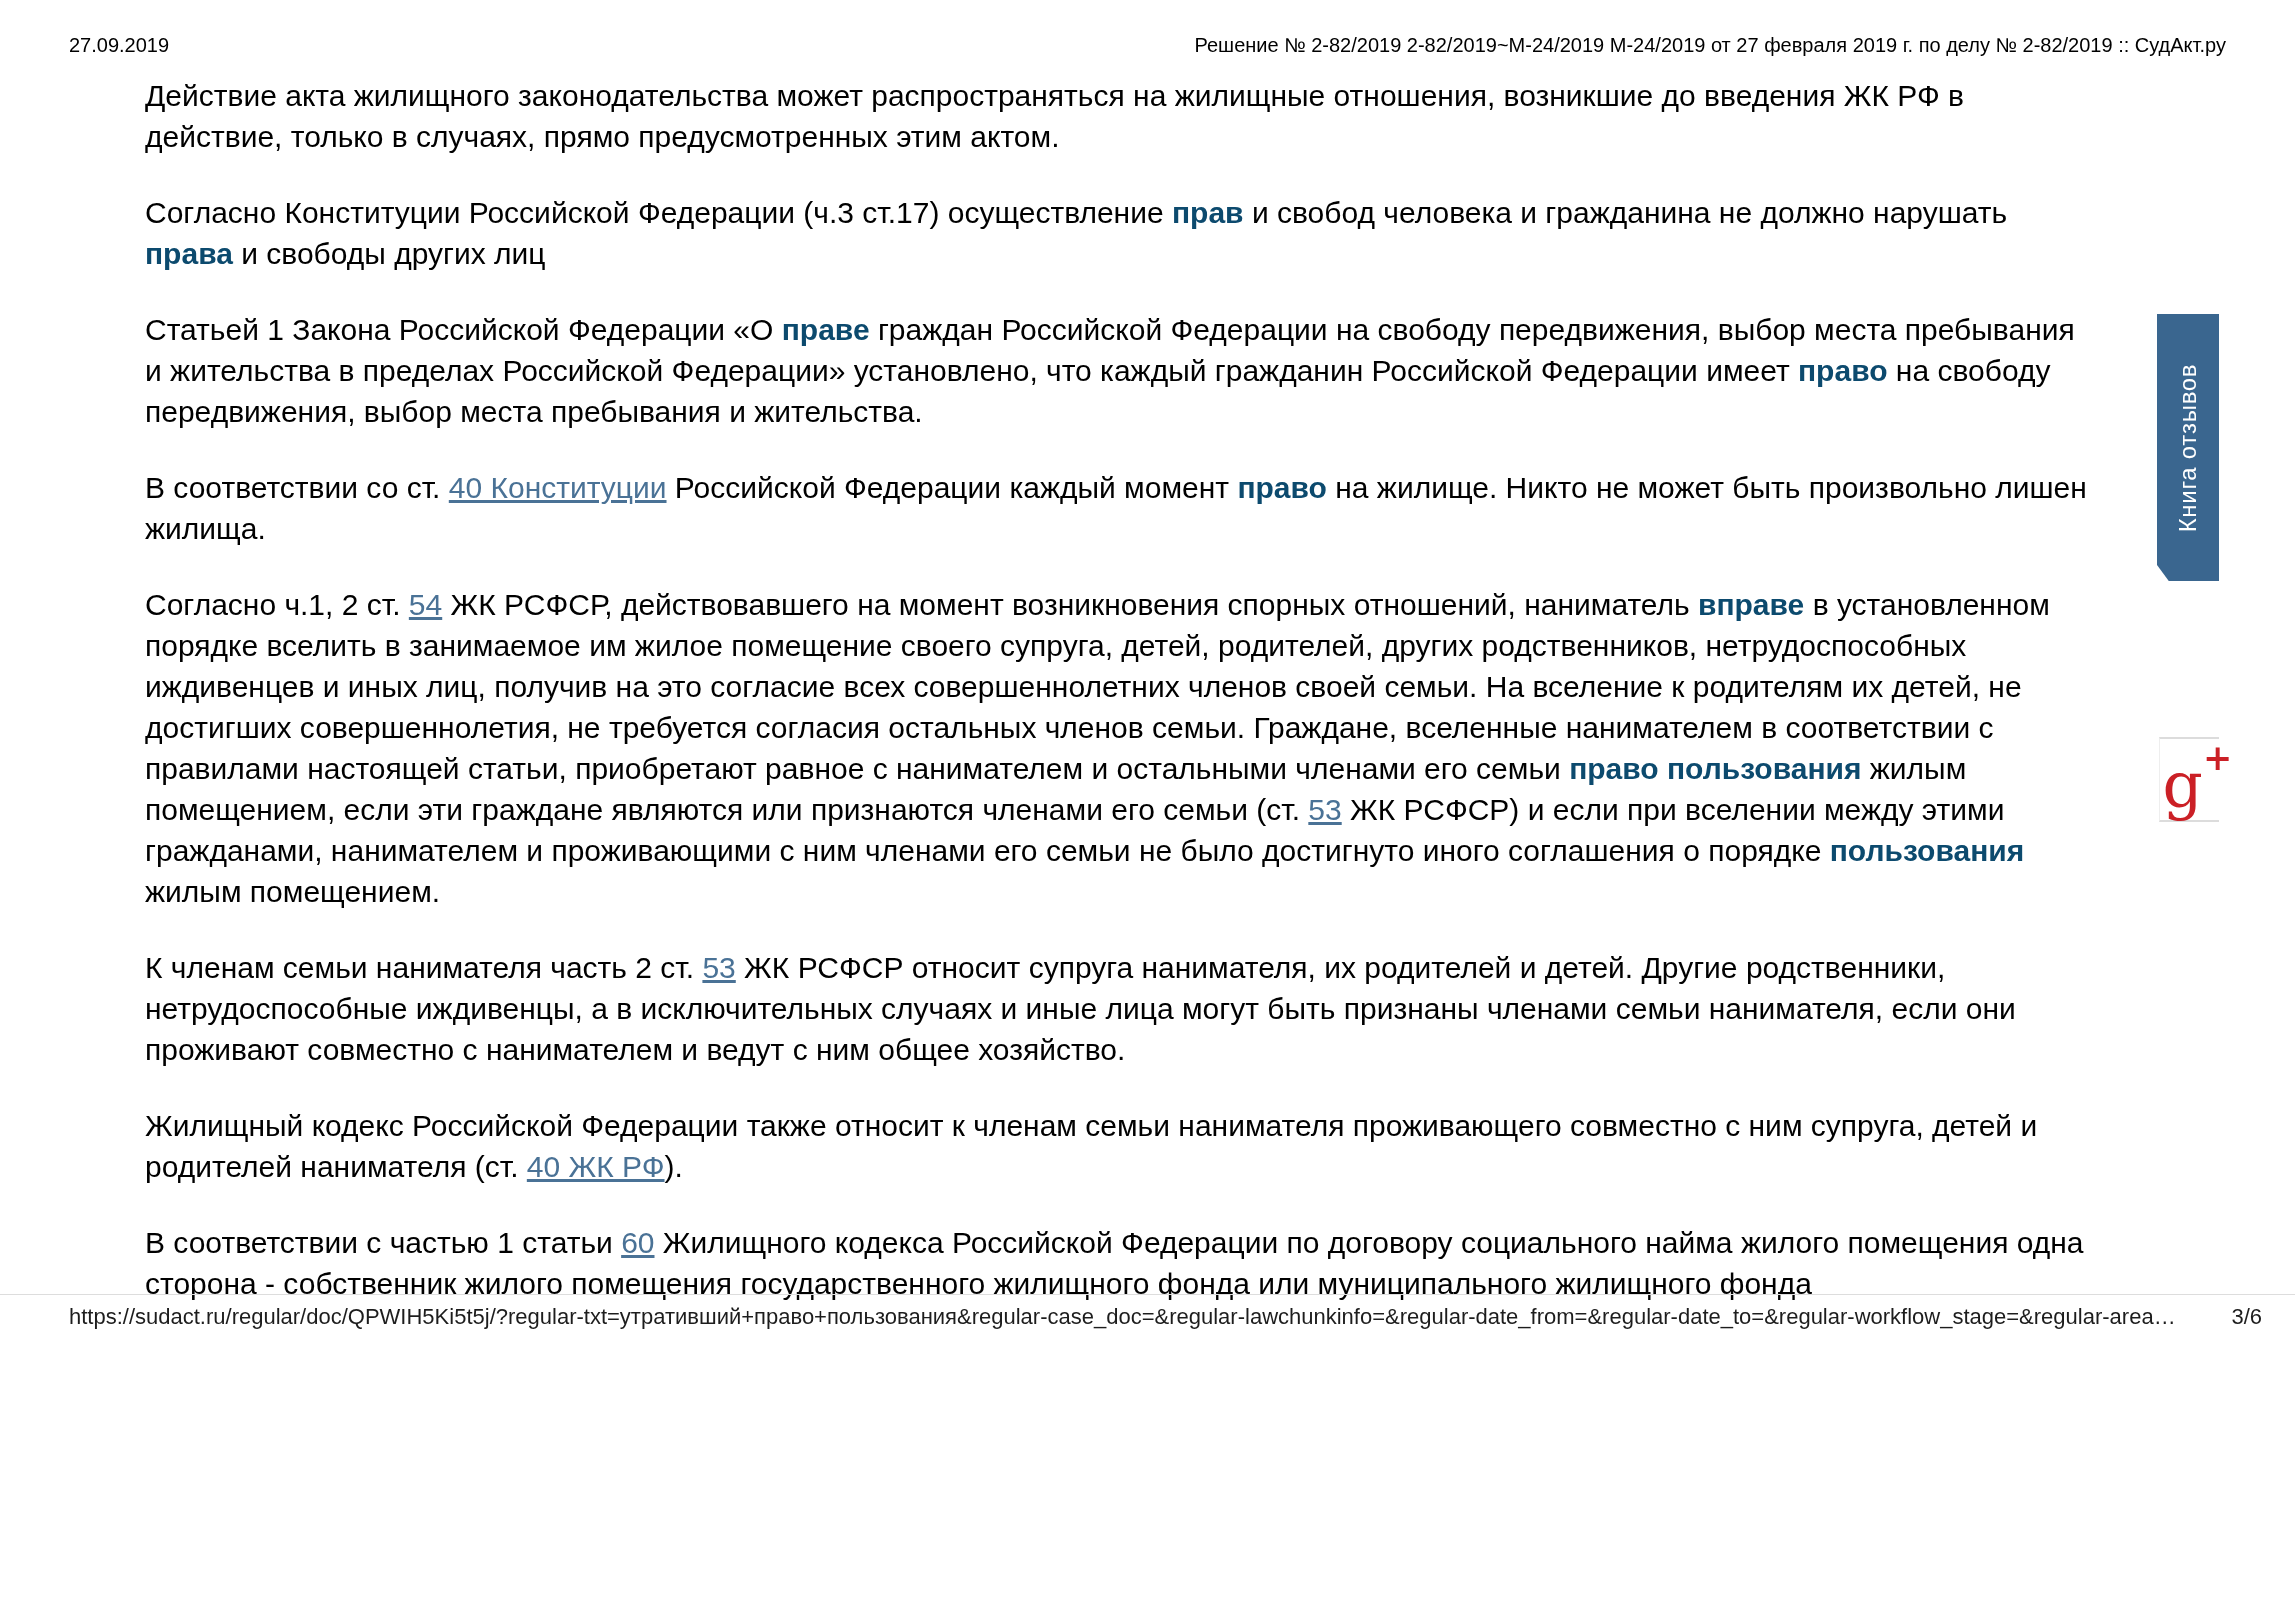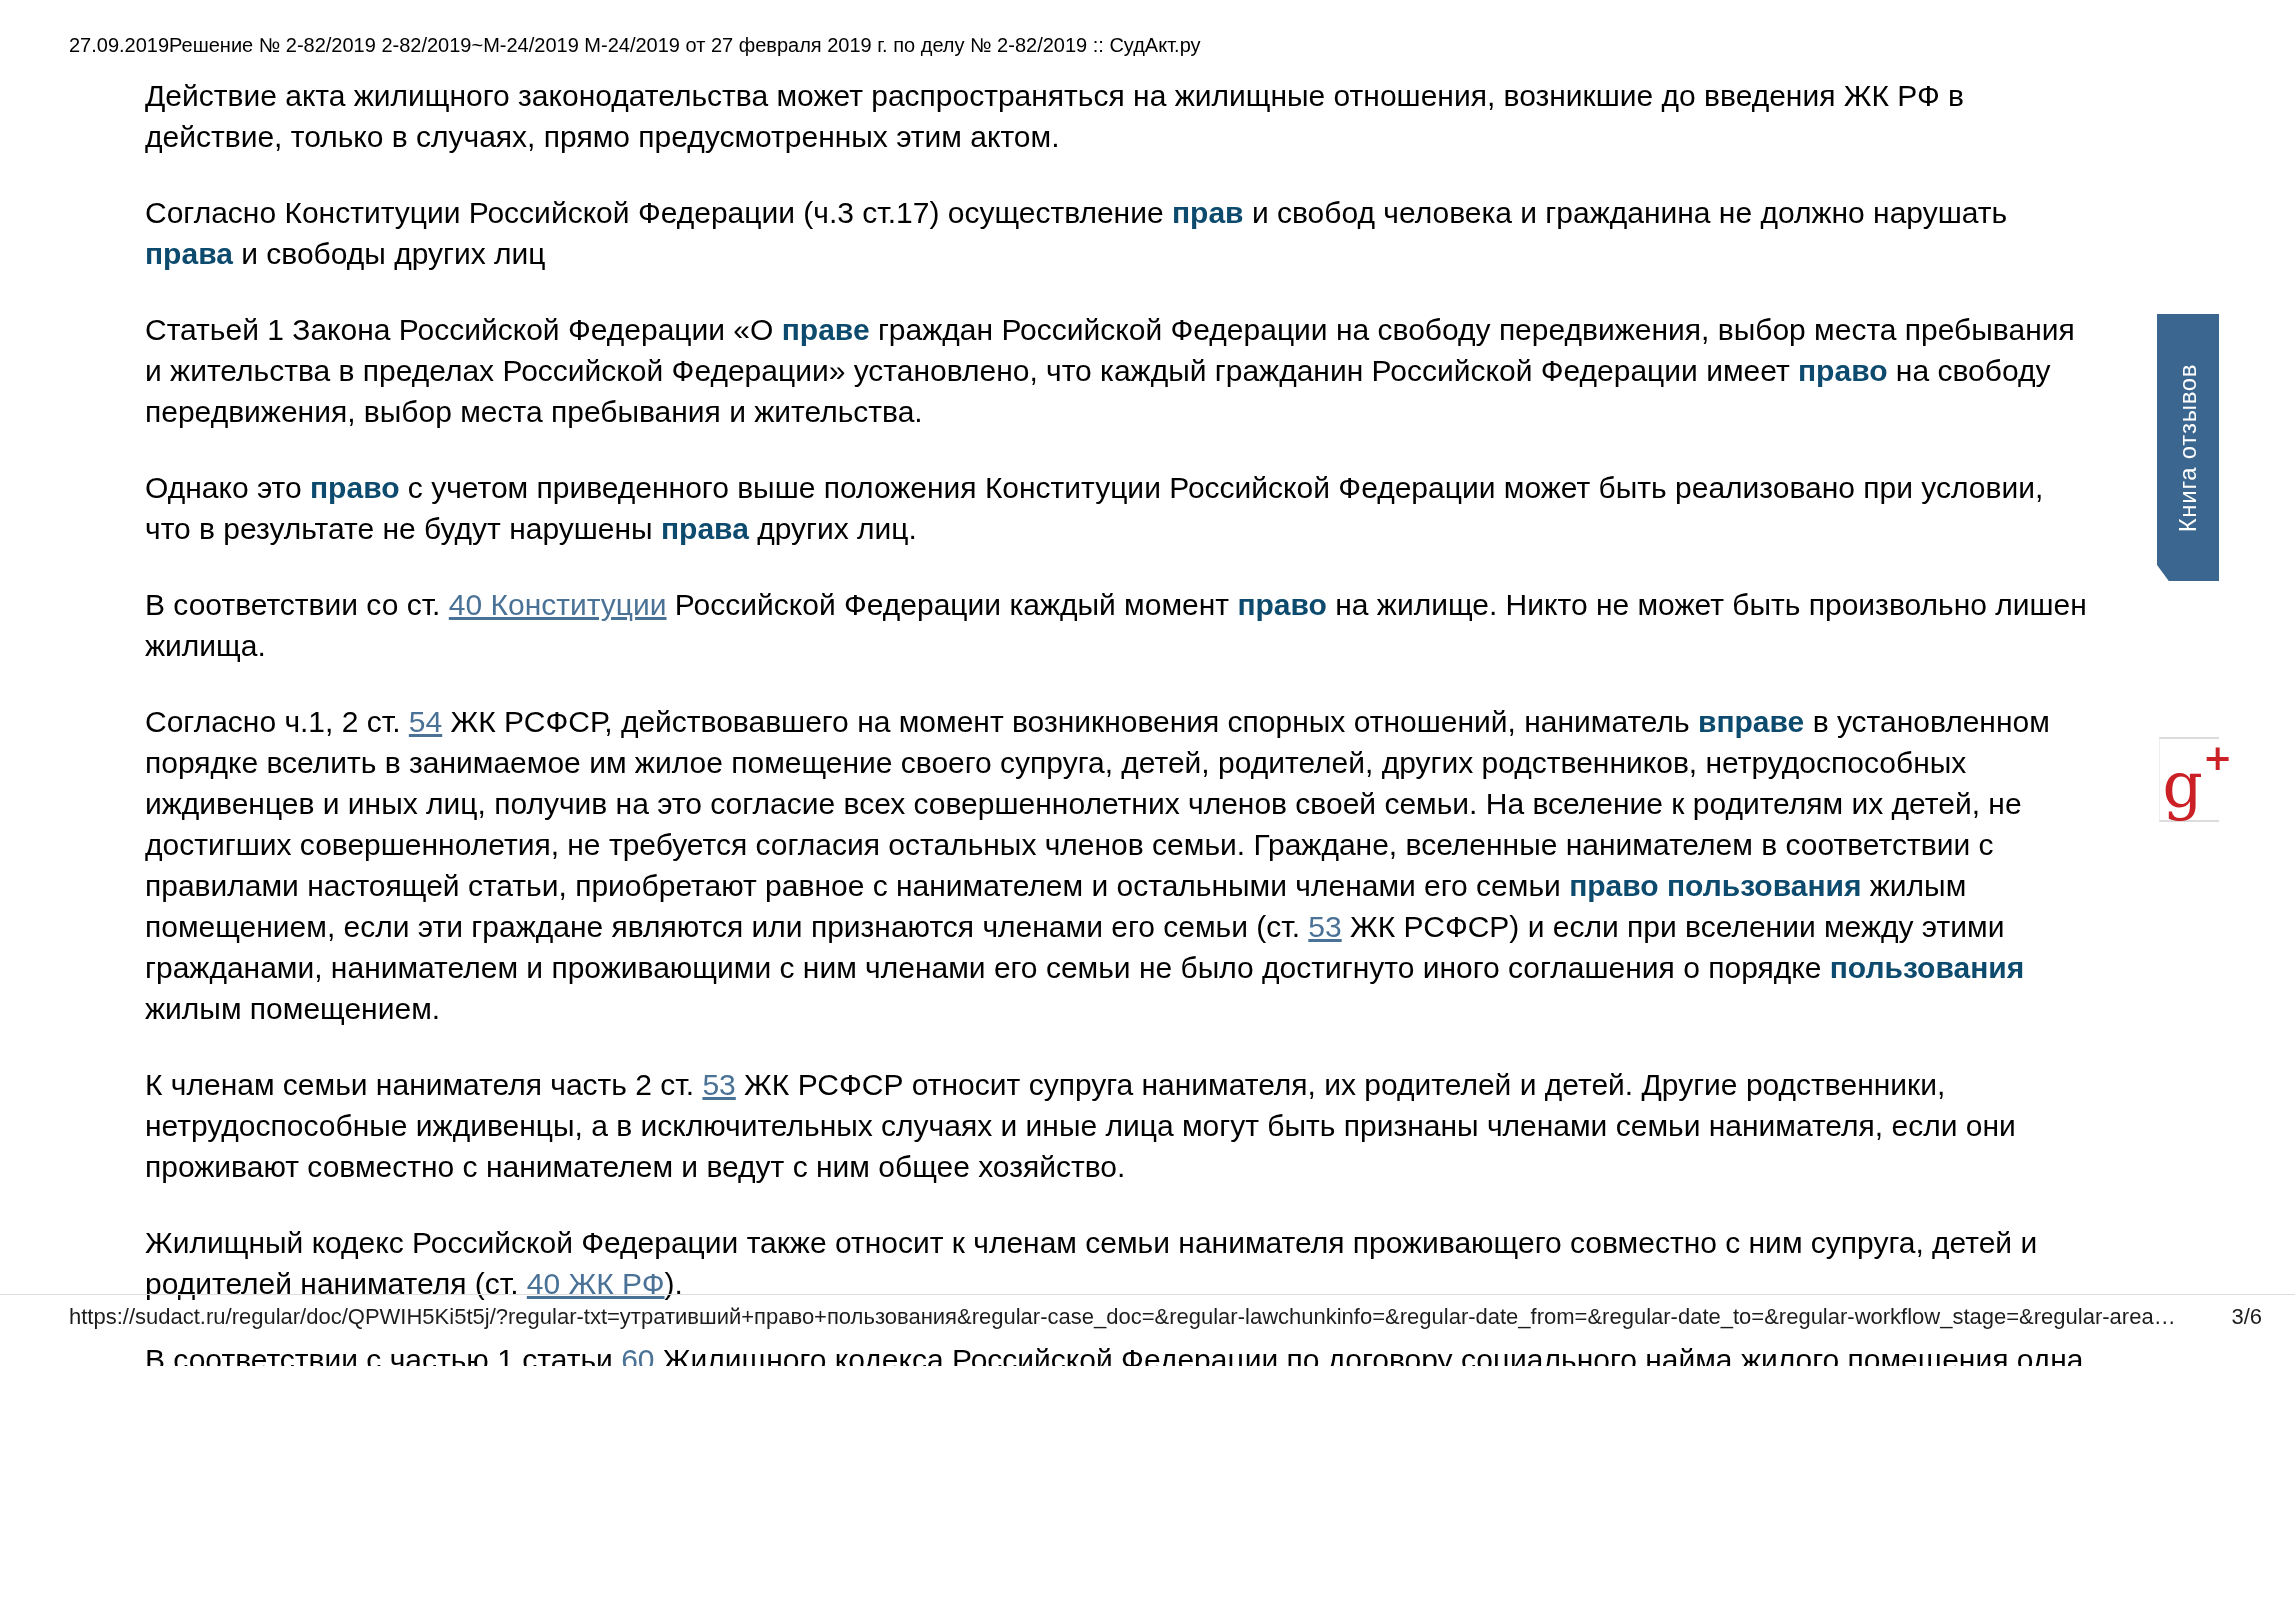--- a/index.html
+++ b/index.html
@@ -17,21 +17,21 @@
     display: flex;
     align-items: baseline;
     padding: 34px 69px 0 69px;
     font-size: 20px;
     color: #000000;
     white-space: nowrap;
   }
   .print-date { flex: 0 0 auto; }
   .print-title {
     flex: 1 1 auto;
-    text-align: left;
+    text-align: right;
     overflow: hidden;
     text-overflow: ellipsis;
   }
 
   
   .doc-body {
     margin: 18.3px 207px 0 145px;
     font-size: 30px;
     line-height: 41px;
     color: #000000;
@@ -117,21 +117,20 @@
 
   <header class="print-header">
     <span class="print-date">27.09.2019</span>
     <span class="print-title">Решение № 2-82/2019 2-82/2019~М-24/2019 М-24/2019 от 27 февраля 2019 г. по делу № 2-82/2019 :: СудАкт.ру</span>
   </header>
 
   <main class="doc-body">
       <p class="para"><span class="text-run">Действие акта жилищного законодательства может распространяться на жилищные отношения, возникшие до введения ЖК РФ в действие, только в случаях, прямо предусмотренных этим актом.</span></p>
       <p class="para"><span class="text-run">Согласно Конституции Российской Федерации (ч.3 ст.17) осуществление </span><span class="term-bold">прав</span><span class="text-run"> и свобод человека и гражданина не должно нарушать </span><span class="term-bold">права</span><span class="text-run"> и свободы других лиц</span></p>
       <p class="para"><span class="text-run">Статьей 1 Закона Российской Федерации «О </span><span class="term-bold">праве</span><span class="text-run"> граждан Российской Федерации на свободу передвижения, выбор места пребывания и жительства в пределах Российской Федерации» установлено, что каждый гражданин Российской Федерации имеет </span><span class="term-bold">право</span><span class="text-run"> на свободу передвижения, выбор места пребывания и жительства.</span></p>
-      <p class="para"><span class="text-run">Однако это </span><span class="term-bold">право</span><span class="text-run"> с учетом приведенного выше положения Конституции Российской Федерации может быть реализовано при условии, что в результате не будут нарушены </span><span class="term-bold">права</span><span class="text-run"> других лиц.</span></p>
       <p class="para"><span class="text-run">В соответствии со ст. </span><a class="ref-link" href="#">40 Конституции</a><span class="text-run"> Российской Федерации каждый момент </span><span class="term-bold">право</span><span class="text-run"> на жилище. Никто не может быть произвольно лишен жилища.</span></p>
       <p class="para"><span class="text-run">Согласно ч.1, 2 ст. </span><a class="ref-link" href="#">54</a><span class="text-run"> ЖК РСФСР, действовавшего на момент возникновения спорных отношений, наниматель </span><span class="term-bold">вправе</span><span class="text-run"> в установленном порядке вселить в занимаемое им жилое помещение своего супруга, детей, родителей, других родственников, нетрудоспособных иждивенцев и иных лиц, получив на это согласие всех совершеннолетних членов своей семьи. На вселение к родителям их детей, не достигших совершеннолетия, не требуется согласия остальных членов семьи. Граждане, вселенные нанимателем в соответствии с правилами настоящей статьи, приобретают равное с нанимателем и остальными членами его семьи </span><span class="term-bold">право пользования</span><span class="text-run"> жилым помещением, если эти граждане являются или признаются членами его семьи (ст. </span><a class="ref-link" href="#">53</a><span class="text-run"> ЖК РСФСР) и если при вселении между этими гражданами, нанимателем и проживающими с ним членами его семьи не было достигнуто иного соглашения о порядке </span><span class="term-bold">пользования</span><span class="text-run"> жилым помещением.</span></p>
       <p class="para"><span class="text-run">К членам семьи нанимателя часть 2 ст. </span><a class="ref-link" href="#">53</a><span class="text-run"> ЖК РСФСР относит супруга нанимателя, их родителей и детей. Другие родственники, нетрудоспособные иждивенцы, а в исключительных случаях и иные лица могут быть признаны членами семьи нанимателя, если они проживают совместно с нанимателем и ведут с ним общее хозяйство.</span></p>
       <p class="para"><span class="text-run">Жилищный кодекс Российской Федерации также относит к членам семьи нанимателя проживающего совместно с ним супруга, детей и родителей нанимателя (ст. </span><a class="ref-link" href="#">40 ЖК РФ</a><span class="text-run">).</span></p>
       <p class="para"><span class="text-run">В соответствии с частью 1 статьи </span><a class="ref-link" href="#">60</a><span class="text-run"> Жилищного кодекса Российской Федерации по договору социального найма жилого помещения одна сторона - собственник жилого помещения государственного жилищного фонда или муниципального жилищного фонда</span></p>
     </main>
 
   <div class="feedback-tab">
     <span class="tab-label">Книга отзывов</span>
   </div>

